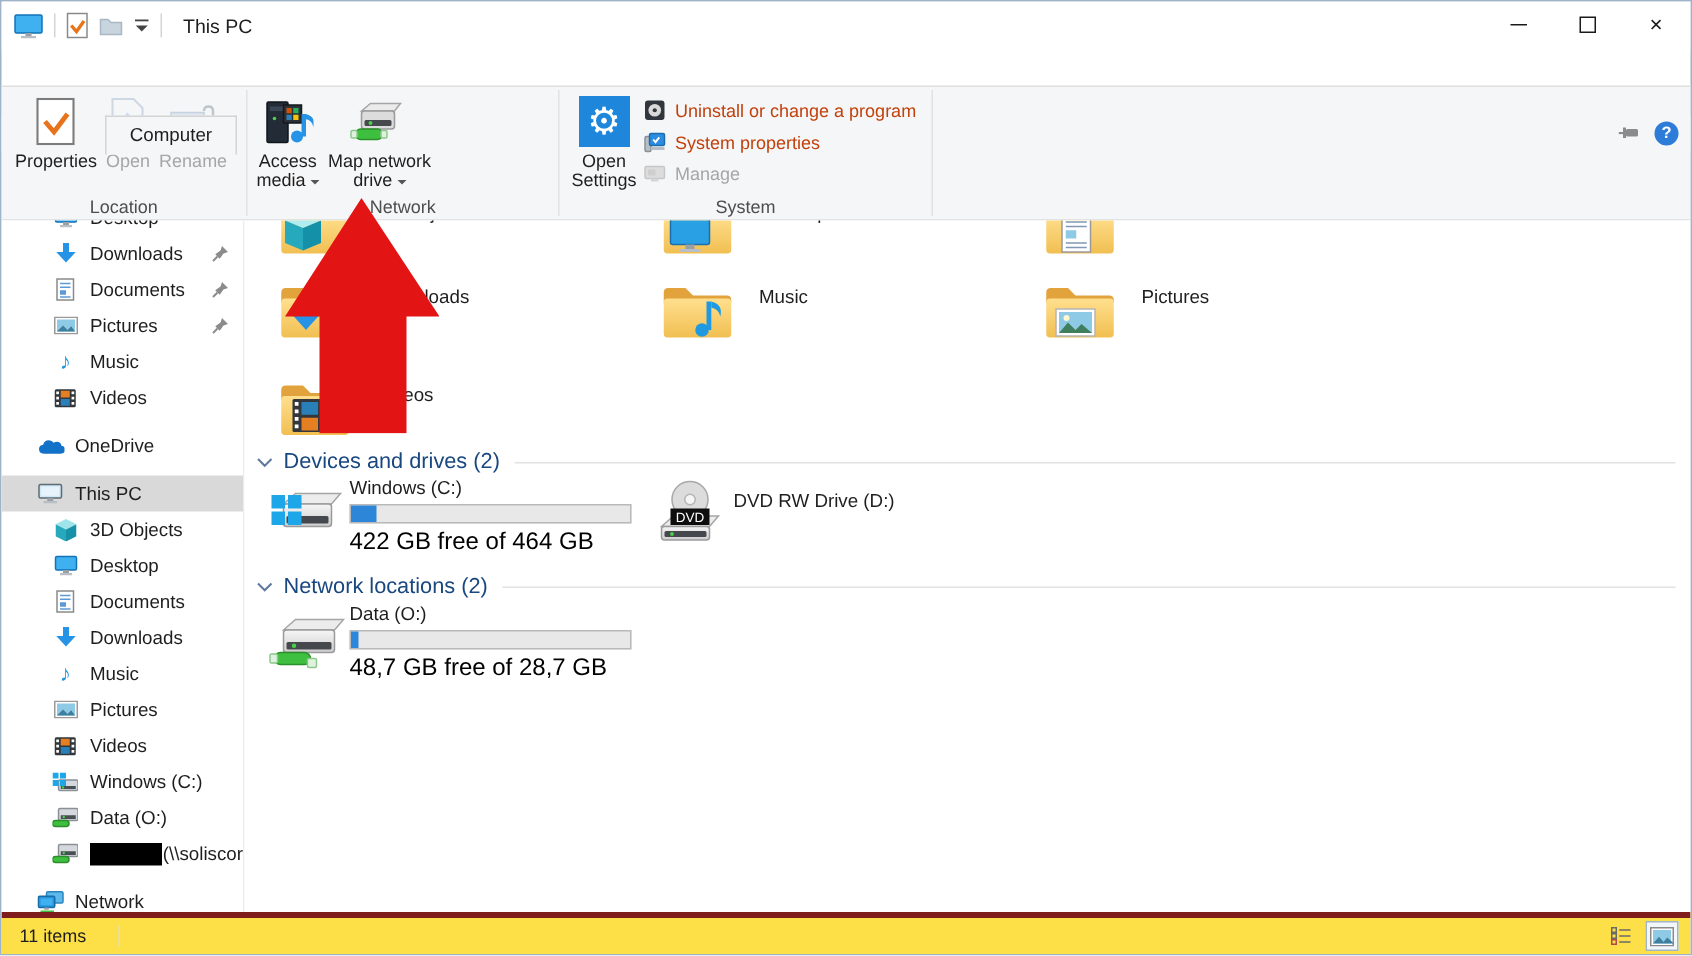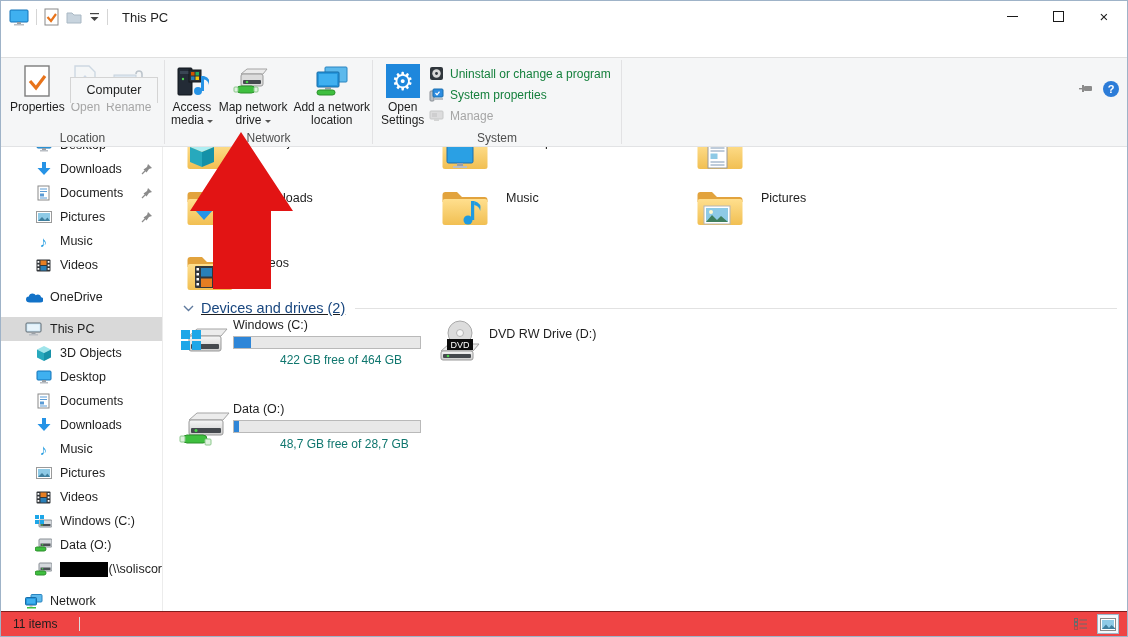--- a/index.html
+++ b/index.html
@@ -35,21 +35,21 @@
   .rgroup-label{position:absolute;bottom:1px;left:0;right:0;text-align:center;color:#4e4e4e;font-size:12px;}
   .rsep{position:absolute;top:2px;height:84px;width:1px;background:#e2e2e4;}
   .bigrow{display:flex;align-items:flex-start;padding-top:3px;}
   .bigbtn{text-align:center;padding:2px 3px;color:#1e1e1e;}
   .bigbtn .bicon{height:36px;display:flex;align-items:center;justify-content:center;margin-bottom:2px;}
   .bigbtn .bline{line-height:13px;font-size:12px;white-space:nowrap;}
   .bigbtn.disabled{color:#a6a6a6;}
   .bigbtn.disabled .bicon{opacity:.45;}
   .dd{display:inline-block;width:0;height:0;border:3.5px solid transparent;border-top-color:#555;margin-left:3px;position:relative;top:2px;}
   .smallcol{position:absolute;left:56px;top:5px;}
-  .smallbtn{display:flex;align-items:center;gap:6px;height:21px;white-space:nowrap;color:#15803d;}
+  .smallbtn{display:flex;align-items:center;gap:6px;height:21px;white-space:nowrap;color:#c2410c;}
   .smallbtn.disabled{color:#a6a6a6;}
   .smallbtn.disabled .sico{opacity:.5;}
 
   
   .sidebar{position:absolute;top:146px;left:0;width:161px;bottom:25px;background:#fff;border-right:1px solid #ececec;
            overflow:hidden;}
   .srow{height:24px;display:flex;align-items:center;padding-left:33px;position:relative;font-size:12.5px;white-space:nowrap;cursor:default;}
   .srow.root{padding-left:23px;}
   .srow.selected{background:#d9d9d9;}
   .srow .sicon{width:19px;flex:0 0 19px;margin-right:7px;display:flex;justify-content:center;align-items:center;height:17px;}
@@ -58,38 +58,38 @@
   .note-glyph{font-size:15px;color:#1f9ae0;line-height:1;}
   .redbox-side{display:inline-block;width:52px;height:15px;background:#000;margin-right:1px;}
 
   .main{position:absolute;top:146px;left:162px;right:0;bottom:25px;background:#fff;overflow:hidden;}
 
   
   .ftile{position:absolute;width:250px;height:50px;}
   .flabel{position:absolute;left:65px;top:5px;font-size:12.5px;color:#1e1e1e;white-space:nowrap;}
 
   
-  .sechead{position:absolute;left:20px;right:10px;height:20px;display:flex;align-items:center;text-decoration:underline;}
+  .sechead{position:absolute;left:8px;right:10px;height:20px;display:flex;align-items:center;}
   .sechead .sectitle{font-size:14.5px;color:#19477f;margin-left:7px;white-space:nowrap;}
   .sechead .secrule{flex:1;height:0;border-top:1px solid #e2e2e2;margin-left:10px;}
 
   
   .dtile{position:absolute;width:255px;height:52px;}
   .dname{position:absolute;left:54px;top:1px;font-size:12.5px;color:#1e1e1e;white-space:nowrap;}
   .dbar{position:absolute;left:54px;top:19px;width:186px;height:11px;border:1px solid #b9b9b9;background:#e8e8e8;}
   .dbar .fill{height:100%;background:#2e86d8;}
-  .ddetail{position:absolute;left:54px;top:36px;font-size:12px;color:#0f766e;white-space:nowrap;margin-left:47px;}
+  .ddetail{position:absolute;left:54px;top:36px;font-size:16px;color:#000000;white-space:nowrap;}
   .redbox-main{display:inline-block;width:48px;height:15px;background:#000;vertical-align:middle;margin-right:1px;}
 
   
   .red-arrow{position:absolute;left:189px;top:131px;width:103px;height:157px;z-index:60;pointer-events:none;
              clip-path:polygon(51px 0,103px 79px,81px 79px,81px 157px,23px 157px,23px 79px,0 79px);}
 
   
-  .statusbar{position:absolute;left:0;right:0;bottom:0;height:24px;border-top:1px solid #7f1d1d;background:#ef4444;
+  .statusbar{position:absolute;left:0;right:0;bottom:0;height:24px;border-top:4px solid #7f1d1d;background:#fde047;
              display:flex;align-items:center;}
   .sb-count{margin-left:12px;font-size:12px;color:#1e1e1e;}
   .sb-sep{width:1px;height:14px;background:#dcdcdc;margin-left:22px;}
   .sb-views{position:absolute;right:8px;display:flex;gap:5px;align-items:center;}
   .viewbtn{width:20px;height:18px;display:flex;align-items:center;justify-content:center;border:1px solid transparent;}
   .viewbtn.active{border-color:#9fb6c8;background:#f2f7fb;}
 </style>
 </head>
 <body>
 
@@ -220,33 +220,20 @@
                 <rect x="10" y="16" width="18" height="4" rx="1" fill="#45494e"></rect>
                 <circle cx="14" cy="18" r="1.3" fill="#47d147"></circle>
                 <rect x="4" y="22" width="18" height="7" rx="3.5" fill="#3fbf3f" stroke="#2a8f2a"></rect>
                 <rect x="1" y="23" width="4" height="5" rx="1" fill="#dff2df" stroke="#8cc88c"></rect>
                 <rect x="21" y="23" width="4" height="5" rx="1" fill="#dff2df" stroke="#8cc88c"></rect>
               </svg>
           </div>
           <div class="bline">Map network</div>
           <div class="bline"><span>drive</span><span class="dd"></span></div>
         </div>
-        <div class="bigbtn">
-          <div class="bicon">
-            <svg width="38" height="32" viewBox="0 0 38 32">
-                <rect x="12" y="2" width="22" height="15" rx="1" fill="#5db9ec" stroke="#2a84c0"></rect>
-                <rect x="4" y="7" width="22" height="15" rx="1" fill="#2596dc" stroke="#176da8"></rect>
-                <rect x="6" y="9" width="18" height="11" fill="#3fb0f0"></rect>
-                <rect x="12" y="22" width="6" height="2.5" fill="#9aa0a6"></rect>
-                <rect x="4" y="25" width="18" height="5" rx="2.5" fill="#3fbf3f" stroke="#2a8f2a"></rect>
-              </svg>
-          </div>
-          <div class="bline">Add a network</div>
-          <div class="bline">location</div>
-        </div>
       </div>
       <div class="rgroup-label">Network</div>
     </div>
     <div class="rsep" style="left:371px;"></div>
 
     <div class="rgroup" style="left:372px;width:248px;">
       <div class="bigrow" style="padding-left:5px;">
         <div class="bigbtn">
           <div class="bicon">
             <div style="width:34px;height:34px;background:#1e87dc;display:flex;align-items:center;justify-content:center;">
@@ -653,20 +640,29 @@
         <path d="M6 32 l8-7 h30 l-6 7 z" fill="#ececec" stroke="#a5a5a5"></path>
         <rect x="6" y="32" width="32" height="9" rx="2" fill="url(#dgrad)" stroke="#9a9a9a"></rect>
         <rect x="8" y="35" width="28" height="4" rx="1" fill="#45494e"></rect>
           <circle cx="13" cy="37" r="1.3" fill="#47d147"></circle>
         <rect x="12" y="20" width="26" height="11" fill="#0d0d0d"></rect>
         <text x="25" y="29" text-anchor="middle" font-size="9" fill="#fff" font-family="Liberation Sans, sans-serif">DVD</text>
       </svg>
       <div class="dname" style="top:10px;">DVD RW Drive (D:)</div>
     </div>
 
+    <div class="sechead" style="top:234px;">
+      <span>
+          <svg width="11" height="7" viewBox="0 0 11 7">
+            <polyline points="1,1 5.5,5.5 10,1" fill="none" stroke="#5f7a9e" stroke-width="1.4"></polyline>
+          </svg>
+        </span>
+      <span class="sectitle">Network locations (2)</span>
+      <span class="secrule"></span>
+    </div>
 
     <div class="dtile" style="left:16px;top:254px;">
       <svg width="54" height="46" viewBox="0 0 54 46" style="position:absolute;left:0;top:3px;">
         <path d="M10 16 l8-7 h32 l-6 7 z" fill="#ececec" stroke="#a5a5a5"></path>
         <rect x="10" y="16" width="34" height="15" rx="2" fill="url(#dgrad)" stroke="#9a9a9a"></rect>
         <rect x="12" y="24" width="30" height="5" rx="1" fill="#45494e"></rect>
           <circle cx="17" cy="26.5" r="1.5" fill="#47d147"></circle>
         <rect x="4" y="31" width="24" height="8" rx="4" fill="#3fbf3f" stroke="#2a8f2a"></rect>
         <rect x="1" y="32" width="5" height="6" rx="1" fill="#dff2df" stroke="#8cc88c"></rect>
         <rect x="26" y="35" width="6" height="6" rx="1" fill="#dff2df" stroke="#8cc88c"></rect>

